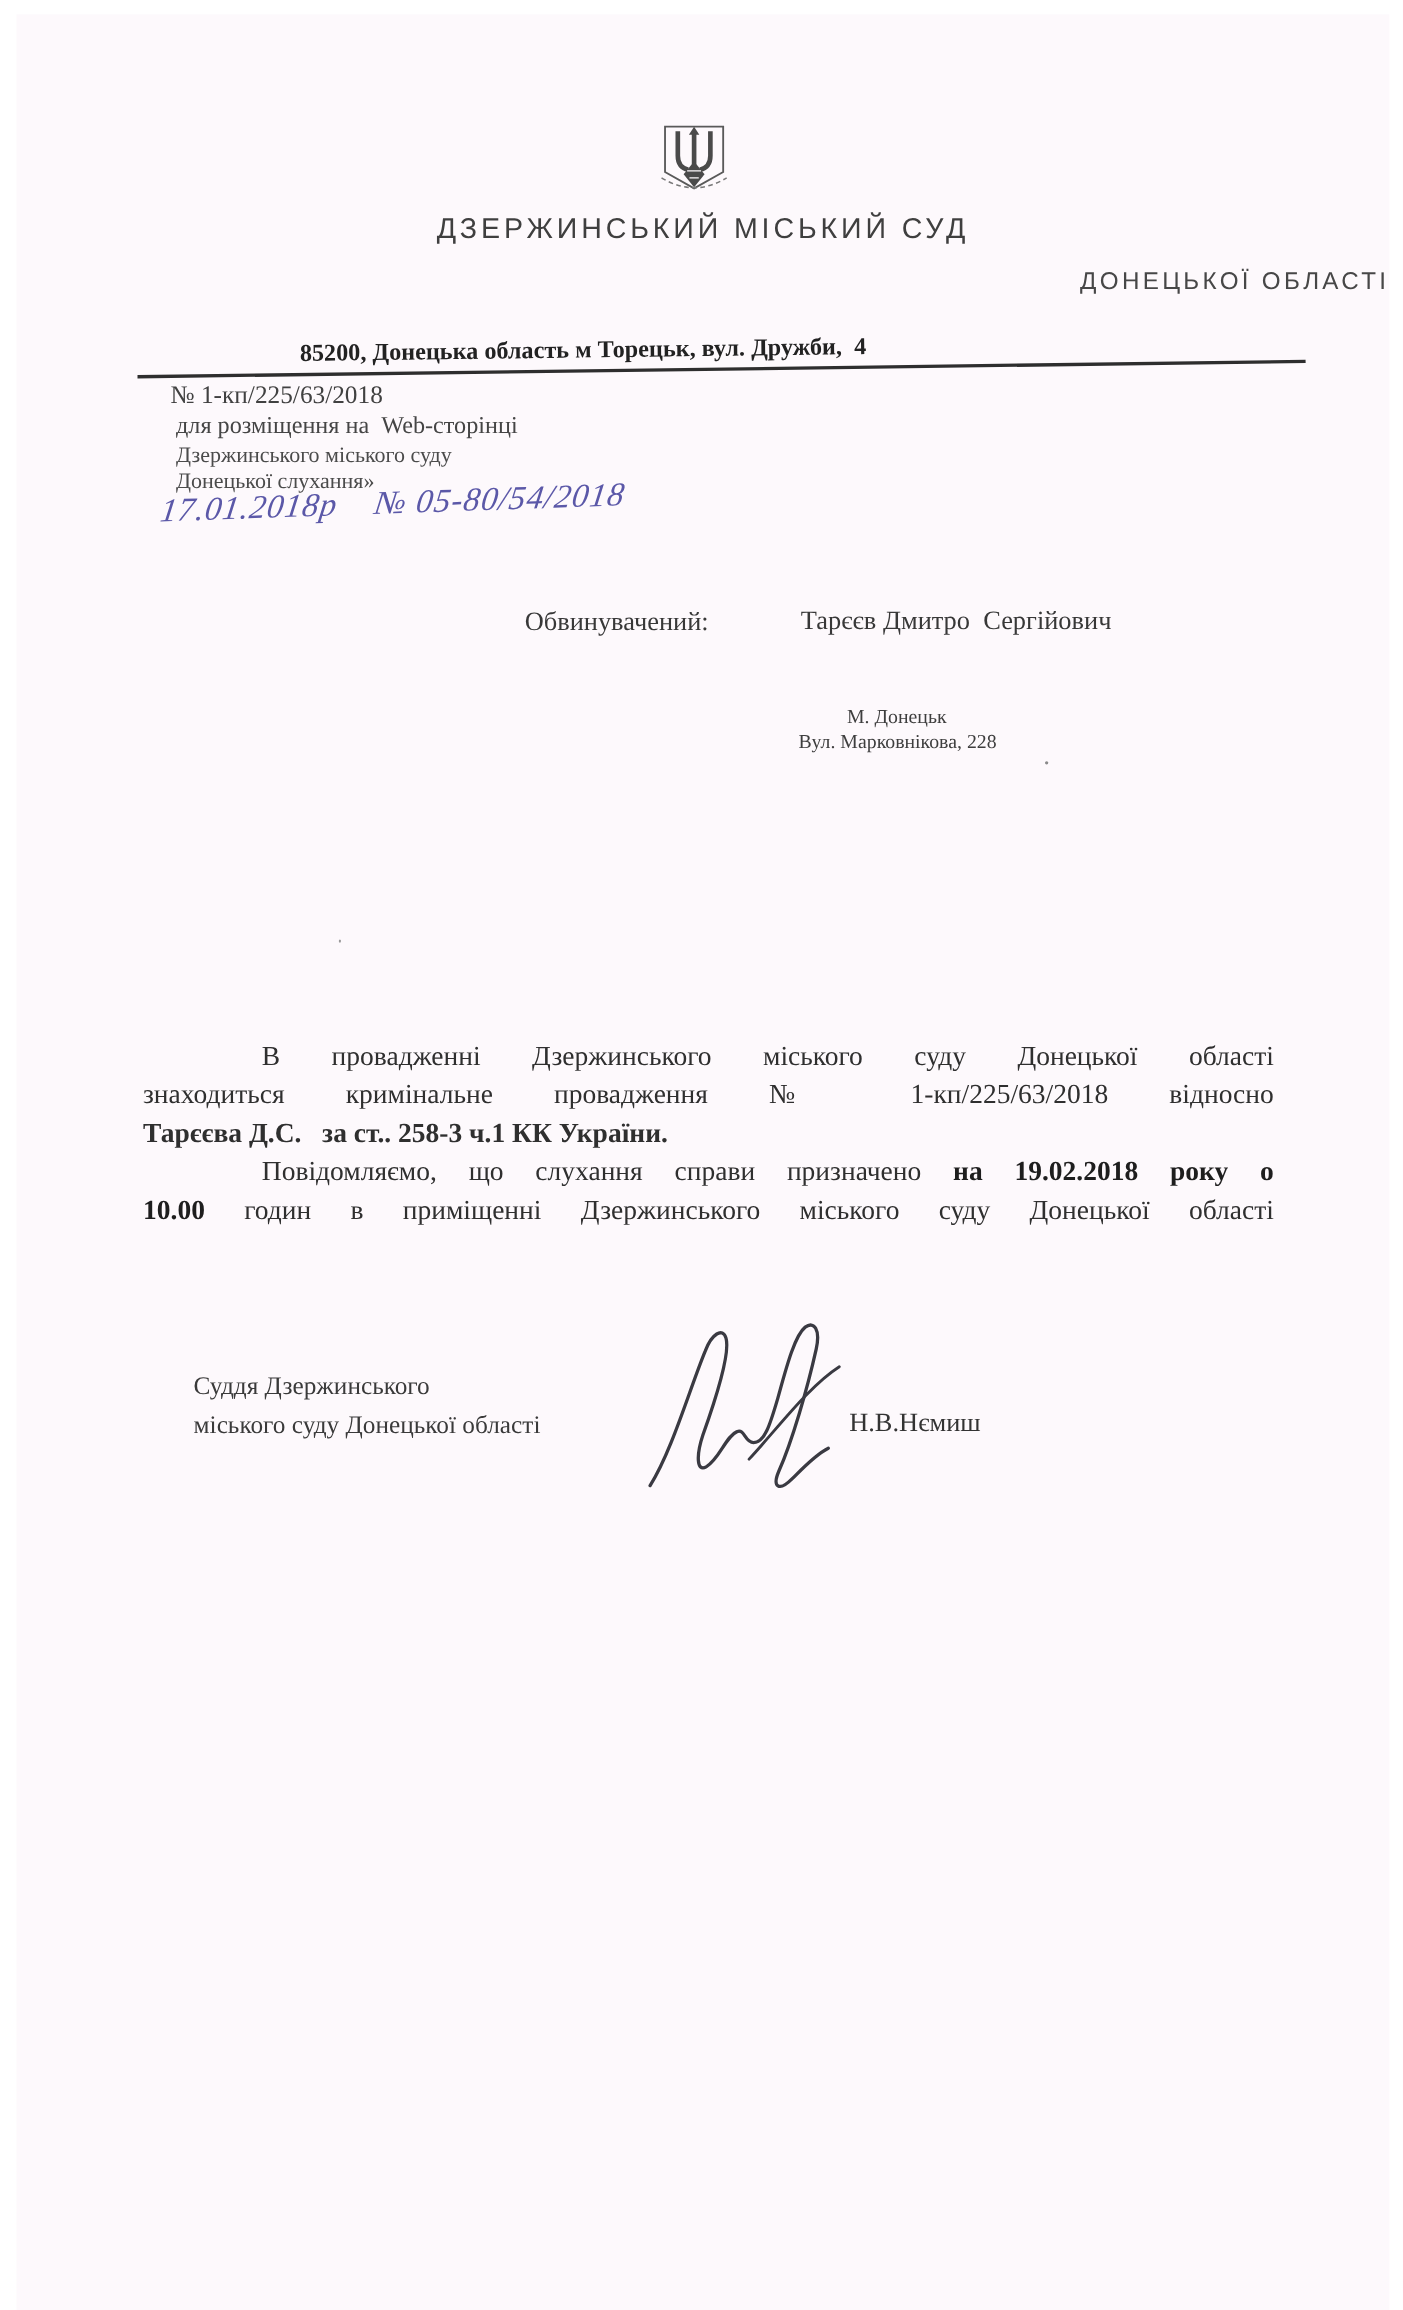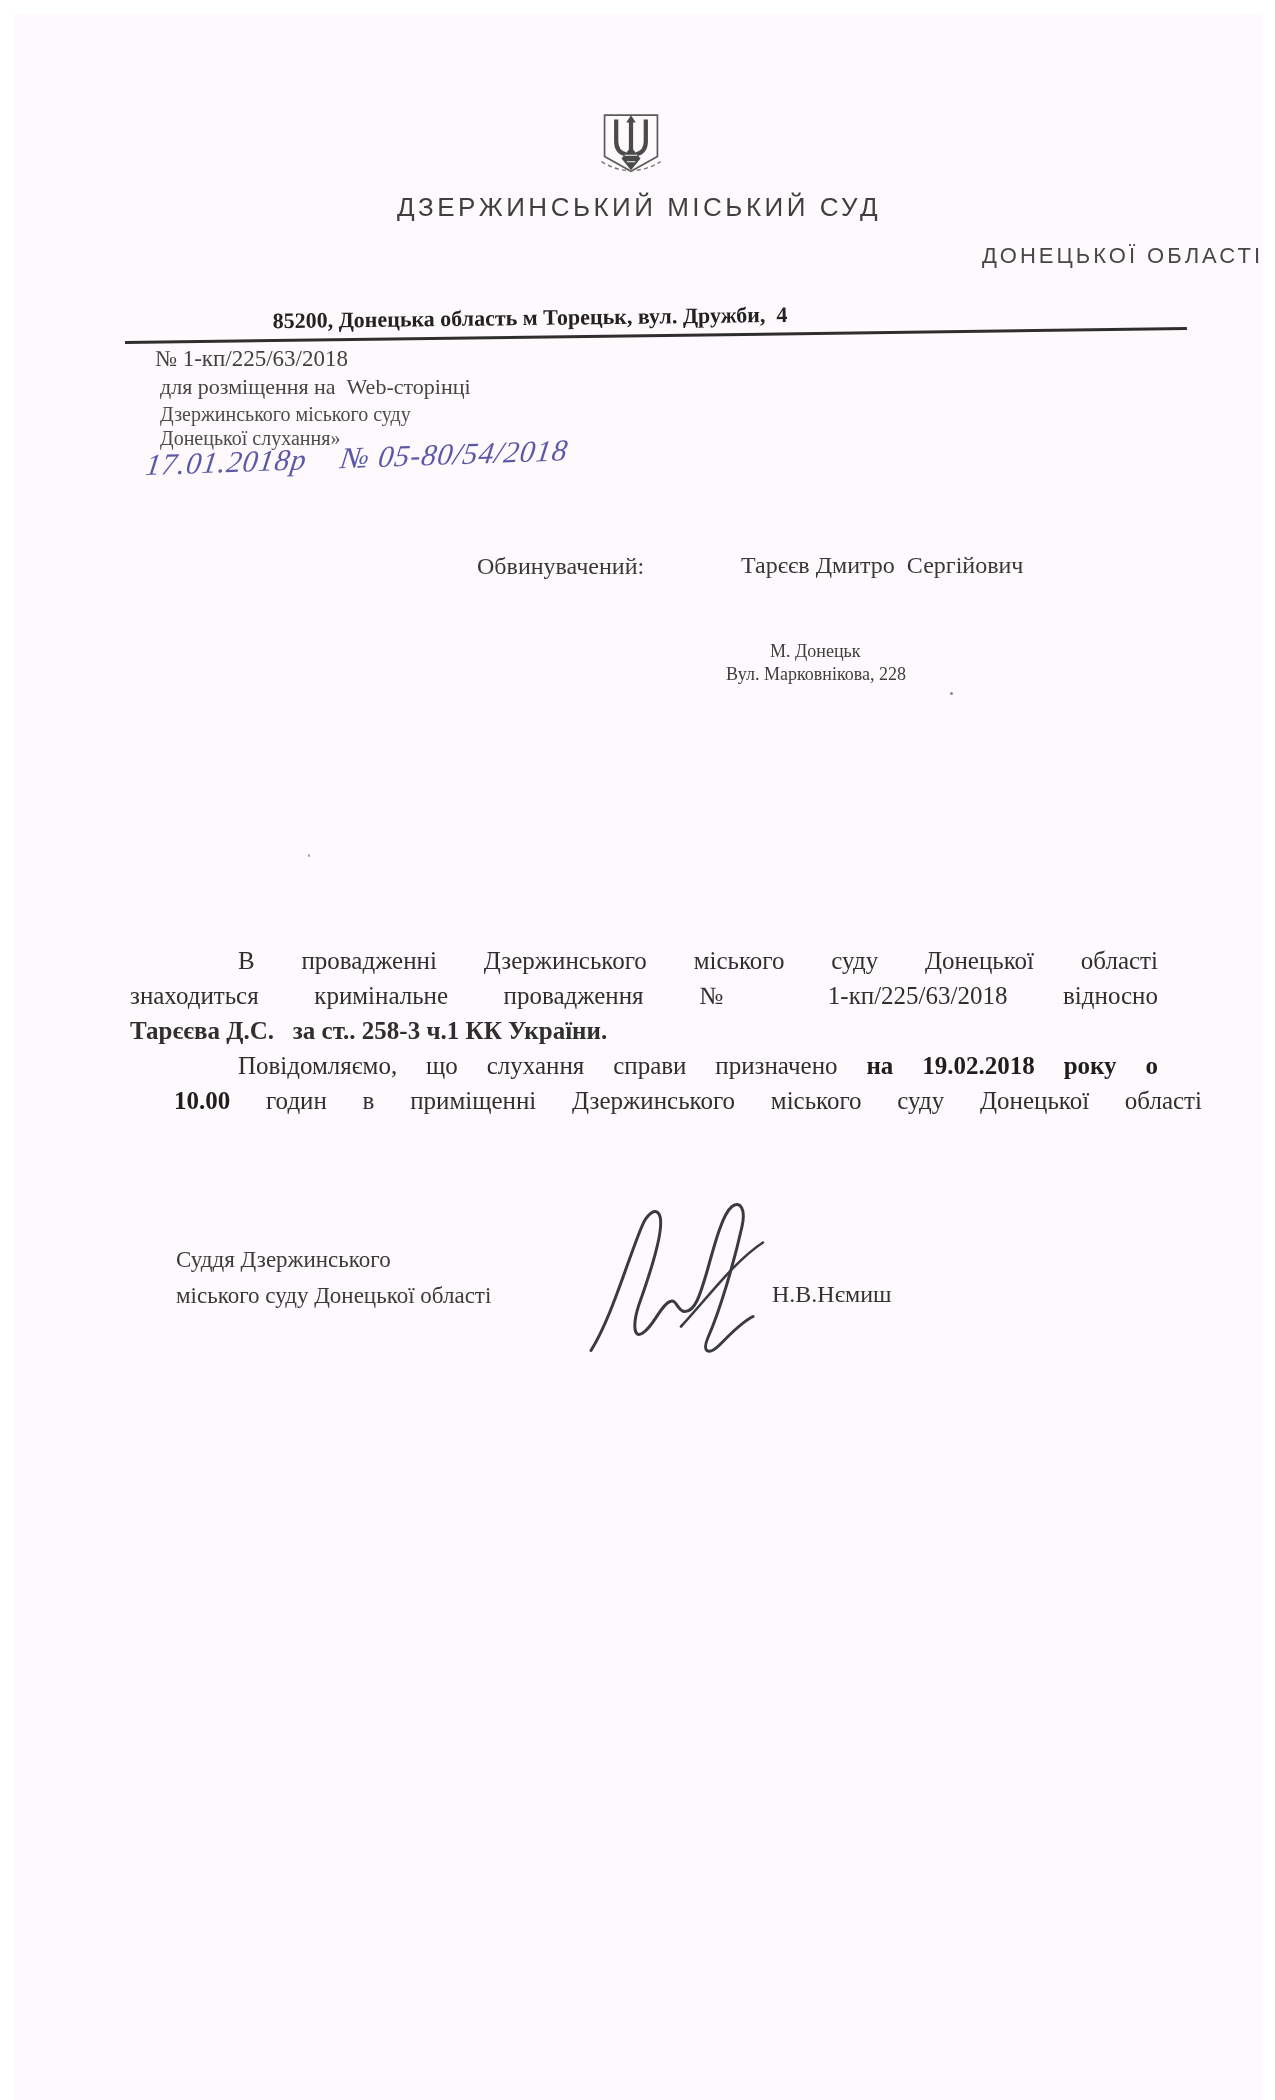--- a/index.html
+++ b/index.html
@@ -67,42 +67,42 @@
     left: 146px; top: 448px; width: 520px;
     font-size: 30px;
     font-style: italic;
     letter-spacing: 1px;
     transform: rotate(-2deg) skewX(-10deg);
     transform-origin: left center;
   }
 
   
   .acc-label { left: 477px; top: 553px; font-size: 24px; color: #383838; }
-  .acc-name  { left: 728px; top: 552px; font-size: 24px; color: #383838; margin-left: 13px; }
+  .acc-name  { left: 728px; top: 552px; font-size: 24px; color: #383838; }
   .acc-addr1 { left: 726px; top: 641px; font-size: 18px; color: #3e3e3e; margin-left: 44px; }
   .acc-addr2 { left: 726px; top: 664px; font-size: 18px; color: #3e3e3e; }
 
   
   .bodyline {
     font-size: 25px;
     color: #2f2f2f;
     line-height: 30px;
   }
   .just {
     left: 130px; width: 1028px;
     box-sizing: border-box;
     text-align: justify;
     text-align-last: justify;
   }
   .ind { padding-left: 108px; }
   .p1l1 { top: 946px; }
   .p1l2 { top: 981px; }
   .p1l3 { top: 1016px; left: 130px; font-weight: bold; }
   .p2l1 { top: 1051px; }
-  .p2l2 { top: 1086px; margin-left: 44px; }
+  .p2l2 { top: 1086px; }
   .p2l3 { top: 1121px; left: 130px; }
   .b { font-weight: 700; color: #1e1e1e; }
 
   
   .sig-role1 { left: 176px; top: 1247px; font-size: 23px; color: #3a3a3a; }
   .sig-role2 { left: 176px; top: 1283px; font-size: 23px; color: #3a3a3a; }
   .sig-mark  { left: 585px; top: 1198px; width: 200px; height: 165px; }
   .sig-name  { left: 772px; top: 1281px; font-size: 24px; color: #333333; }
 
   

